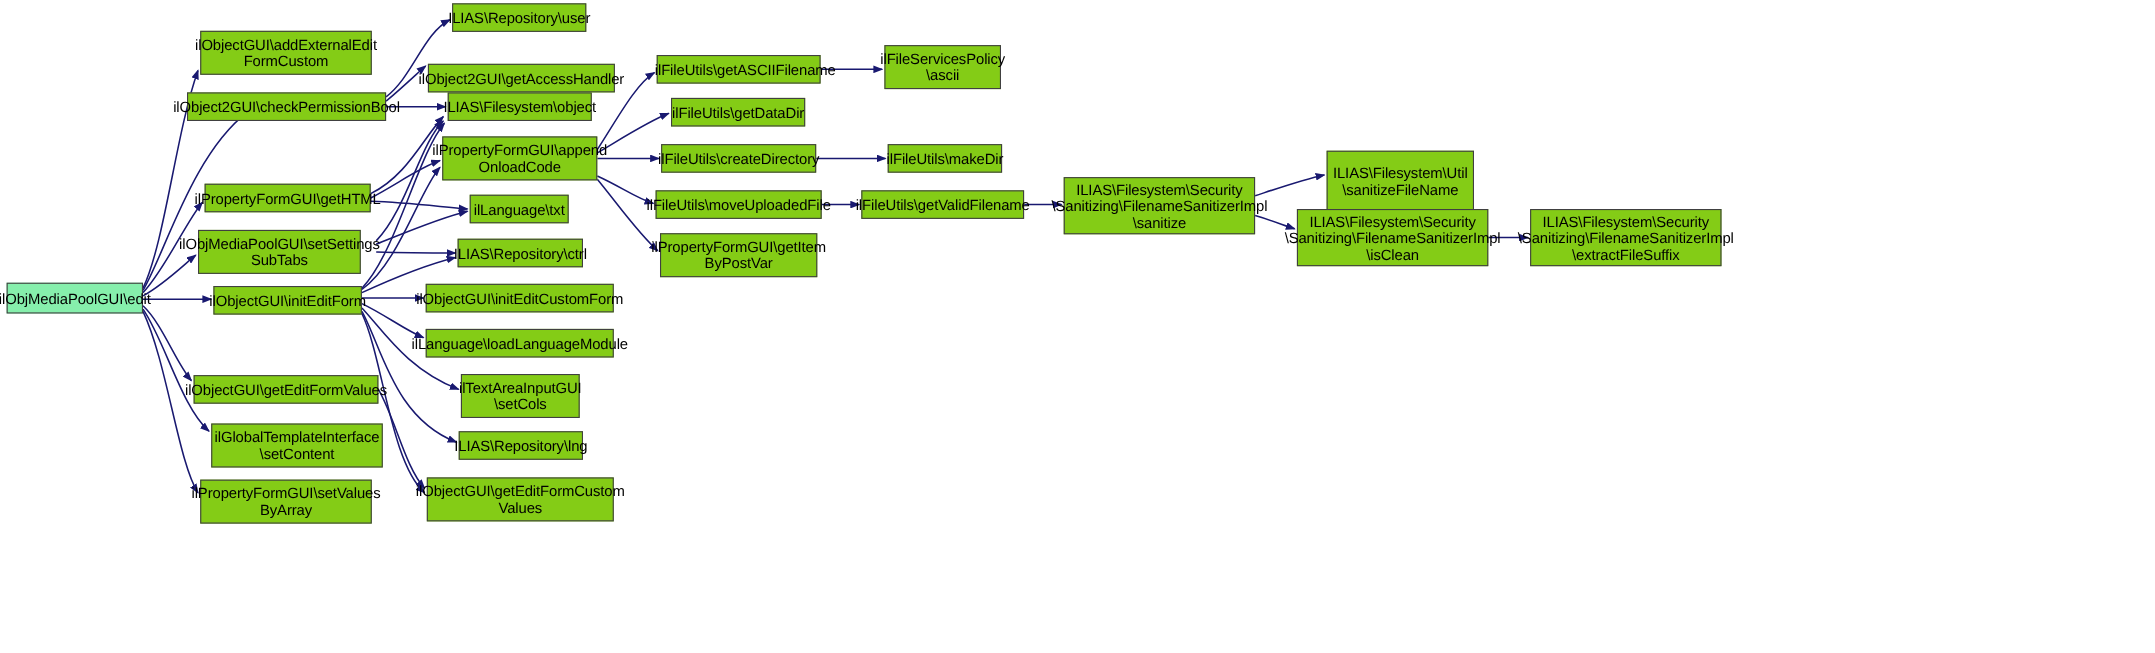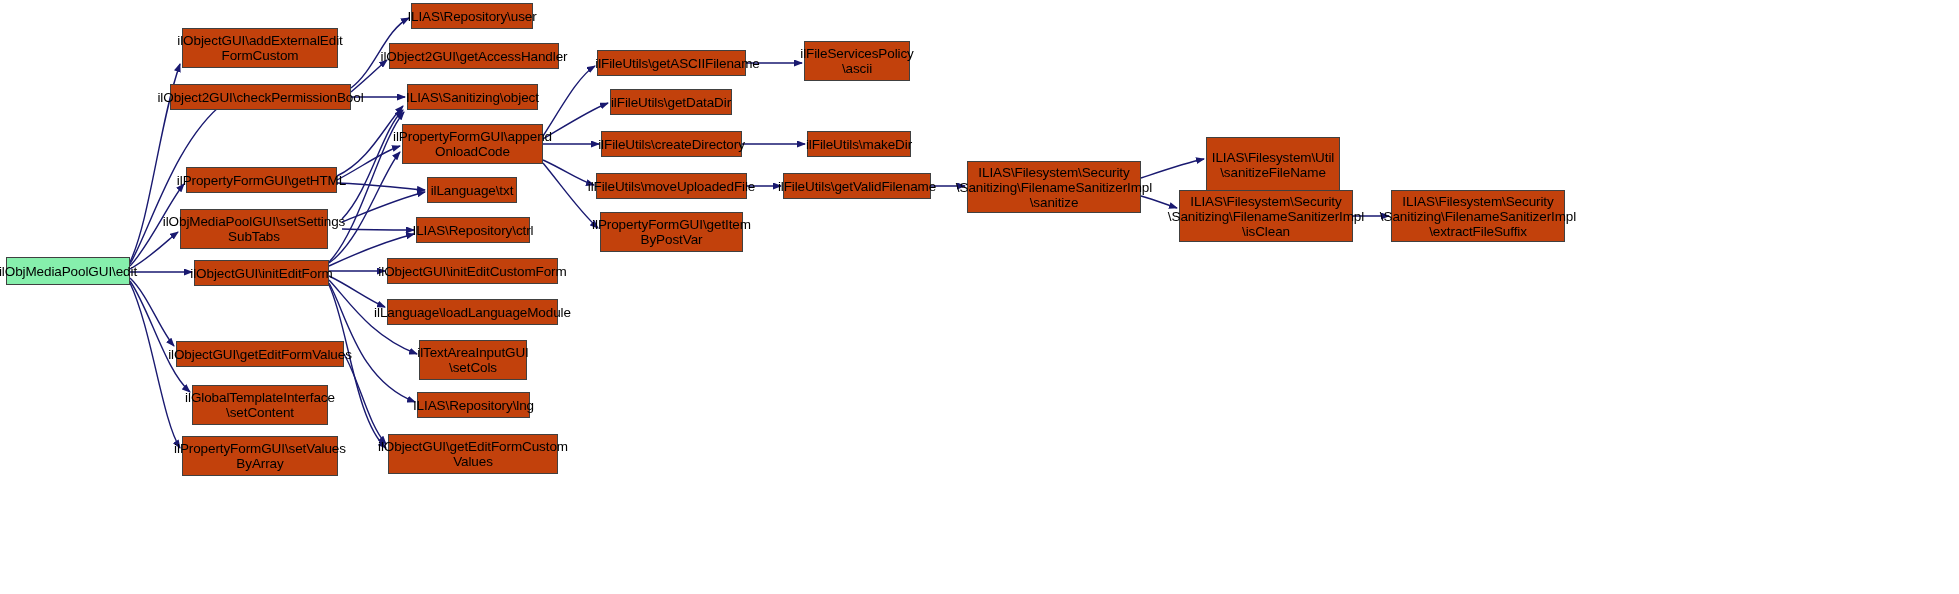--- a/index.html
+++ b/index.html
@@ -21,21 +21,21 @@
     left: 0;
     top: 0;
     width: 1959px;
     height: 594px;
     pointer-events: none;
   }
   .node {
     position: absolute;
     box-sizing: border-box;
     border: 1px solid #404040;
-    background: #c2410c;
+    background: #84cc16;
     color: #000000;
     font-size: 13.5px;
     line-height: 15px;
     display: flex;
     align-items: center;
     justify-content: center;
     text-align: center;
     white-space: pre-line;
     letter-spacing: -0.1px;
     z-index: 2;
@@ -99,27 +99,27 @@
   <div id="node-layer">
       <div class="node root" style="left: 6px; top: 257px; width: 124px; height: 28px;">ilObjMediaPoolGUI\edit</div>
       <div class="node" style="left: 182px; top: 28px; width: 156px; height: 40px;">ilObjectGUI\addExternalEdit
 FormCustom</div>
       <div class="node" style="left: 170px; top: 84px; width: 181px; height: 26px;">ilObject2GUI\checkPermissionBool</div>
       <div class="node" style="left: 186px; top: 167px; width: 151px; height: 26px;">ilPropertyFormGUI\getHTML</div>
       <div class="node" style="left: 180px; top: 209px; width: 148px; height: 40px;">ilObjMediaPoolGUI\setSettings
 SubTabs</div>
       <div class="node" style="left: 194px; top: 260px; width: 135px; height: 26px;">ilObjectGUI\initEditForm</div>
       <div class="node" style="left: 176px; top: 341px; width: 168px; height: 26px;">ilObjectGUI\getEditFormValues</div>
-      <div class="node" style="left: 192px; top: 385px; width: 136px; height: 40px;">ilGlobalTemplateInterface
+      <div class="node" style="left: 192px; top: 385px; width: 156px; height: 40px;">ilGlobalTemplateInterface
 \setContent</div>
       <div class="node" style="left: 182px; top: 436px; width: 156px; height: 40px;">ilPropertyFormGUI\setValues
 ByArray</div>
       <div class="node" style="left: 411px; top: 3px; width: 122px; height: 26px;">ILIAS\Repository\user</div>
-      <div class="node" style="left: 389px; top: 43px; width: 170px; height: 26px;">ilObject2GUI\getAccessHandler</div>
-      <div class="node" style="left: 407px; top: 84px; width: 131px; height: 26px;">ILIAS\Sanitizing\object</div>
+      <div class="node" style="left: 389px; top: 58px; width: 170px; height: 26px;">ilObject2GUI\getAccessHandler</div>
+      <div class="node" style="left: 407px; top: 84px; width: 131px; height: 26px;">ILIAS\Filesystem\object</div>
       <div class="node" style="left: 402px; top: 124px; width: 141px; height: 40px;">ilPropertyFormGUI\append
 OnloadCode</div>
       <div class="node" style="left: 427px; top: 177px; width: 90px; height: 26px;">ilLanguage\txt</div>
       <div class="node" style="left: 416px; top: 217px; width: 114px; height: 26px;">ILIAS\Repository\ctrl</div>
       <div class="node" style="left: 387px; top: 258px; width: 171px; height: 26px;">ilObjectGUI\initEditCustomForm</div>
       <div class="node" style="left: 387px; top: 299px; width: 171px; height: 26px;">ilLanguage\loadLanguageModule</div>
       <div class="node" style="left: 419px; top: 340px; width: 108px; height: 40px;">ilTextAreaInputGUI
 \setCols</div>
       <div class="node" style="left: 417px; top: 392px; width: 113px; height: 26px;">ILIAS\Repository\lng</div>
       <div class="node" style="left: 388px; top: 434px; width: 170px; height: 40px;">ilObjectGUI\getEditFormCustom

